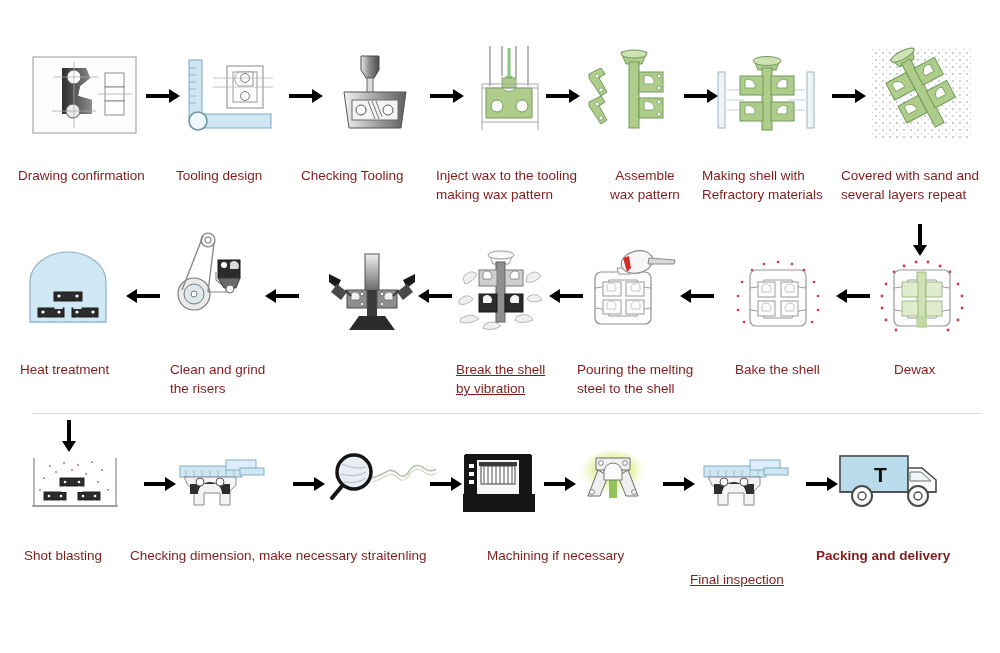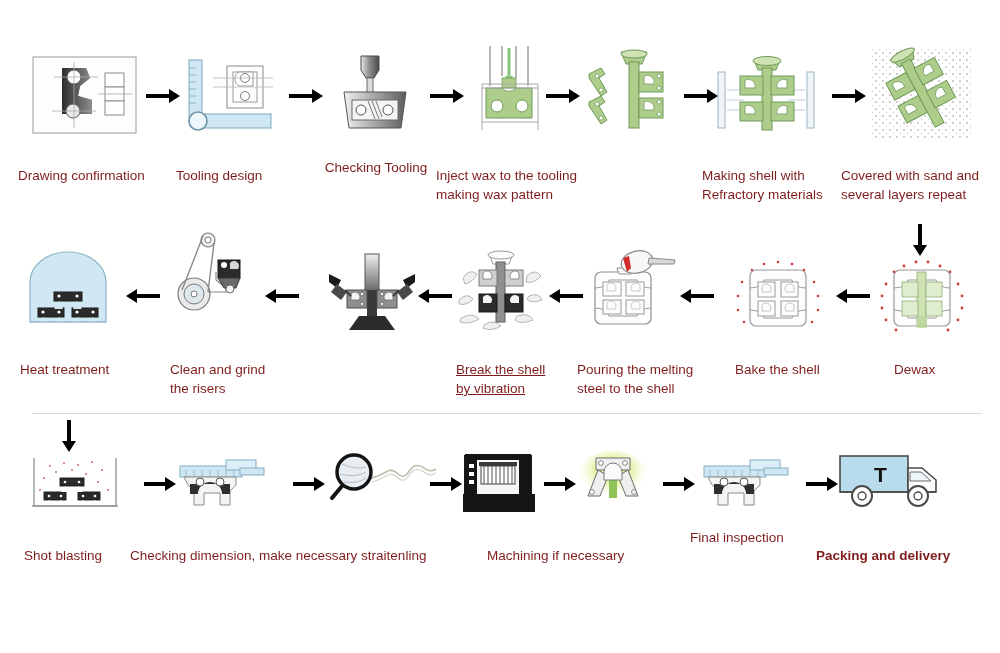--- a/index.html
+++ b/index.html
@@ -143,21 +143,21 @@
         <circle cx="31" cy="58" r="5" fill="#fff" stroke="#555"></circle>
         <circle cx="58" cy="58" r="5" fill="#fff" stroke="#555"></circle>
         <g stroke="#777" stroke-width="1">
           <line x1="38" y1="49" x2="45" y2="67"></line>
             <line x1="42" y1="49" x2="49" y2="67"></line>
           <line x1="46" y1="49" x2="52" y2="65"></line>
         </g>
       </svg>
     </div>
   </div>
-  <div class="label" style="left:301px;top:158px;width:150px;text-align:center;">Checking Tooling</div>
+  <div class="label" style="left:301px;top:166px;width:150px;">Checking Tooling</div>
 
   <div class="arrow right" style="left:430px;top:88px;width:34px;height:16px;">
     <div class="shaft" style="width:24px;"></div>
       <div class="head"></div>
   </div>
 
   <div class="step" style="left:472px;top:42px;width:90px;height:100px;">
     <div class="art">
       <svg width="90" height="100" viewBox="0 0 90 100">
         <path d="M18 4 v40 M30 4 v30" stroke="#9a9a9a" stroke-width="1.4" fill="none"></path>
@@ -208,20 +208,22 @@
           <path d="M61 28 a7 7 0 0 1 10 8 h-10z"></path>
           <path d="M61 54 a7 7 0 0 1 10 8 h-10z"></path>
           <circle cx="76" cy="28" r="2"></circle>
             <circle cx="76" cy="40" r="2"></circle>
           <circle cx="76" cy="54" r="2"></circle>
             <circle cx="76" cy="66" r="2"></circle>
         </g>
       </svg>
     </div>
   </div>
+  <div class="label center" style="left:590px;top:166px;width:110px;">Assemble
+wax pattern</div>
 
   <div class="arrow right" style="left:684px;top:88px;width:34px;height:16px;">
     <div class="shaft" style="width:24px;"></div>
       <div class="head"></div>
   </div>
 
   <div class="step" style="left:714px;top:50px;width:104px;height:92px;">
     <div class="art">
       <svg width="104" height="92" viewBox="0 0 104 92">
         <rect x="4" y="22" width="7" height="56" fill="#eef4f8" stroke="#9fb5c2"></rect>
@@ -748,21 +750,21 @@
         </g>
         <rect x="50" y="4" width="30" height="10" fill="#dceefa" stroke="#84aec2"></rect>
         <rect x="64" y="12" width="24" height="7" fill="#cfe7f3" stroke="#84aec2"></rect>
         <path d="M8 21 h52 v8 l-6 6 v14 h-10 v-12 h-16 v12 h-10 v-14 l-6 -6 z" fill="#f4f4f4" stroke="#8a8a8a"></path>
         <path d="M14 28 h40 v10 h-8 a12 12 0 0 0 -24 0 h-8 z" fill="#2e2e2e"></path>
         <circle cx="24" cy="26" r="4" fill="#fff" stroke="#555"></circle>
         <circle cx="44" cy="26" r="4" fill="#fff" stroke="#555"></circle>
       </svg>
     </div>
   </div>
-  <div class="label" style="left:690px;top:528px;width:160px;">Final inspection</div>
+  <div class="label" style="left:690px;top:570px;width:160px;text-decoration:underline;">Final inspection</div>
 
   <div class="arrow right" style="left:806px;top:476px;width:32px;height:16px;">
     <div class="shaft" style="width:22px;"></div>
       <div class="head"></div>
   </div>
 
   <div class="step" style="left:838px;top:450px;width:110px;height:62px;">
     <div class="art">
       <svg width="110" height="62" viewBox="0 0 110 62">
         <rect x="2" y="6" width="68" height="36" fill="#b9dced" stroke="#4a4a4a" stroke-width="1.6"></rect>

